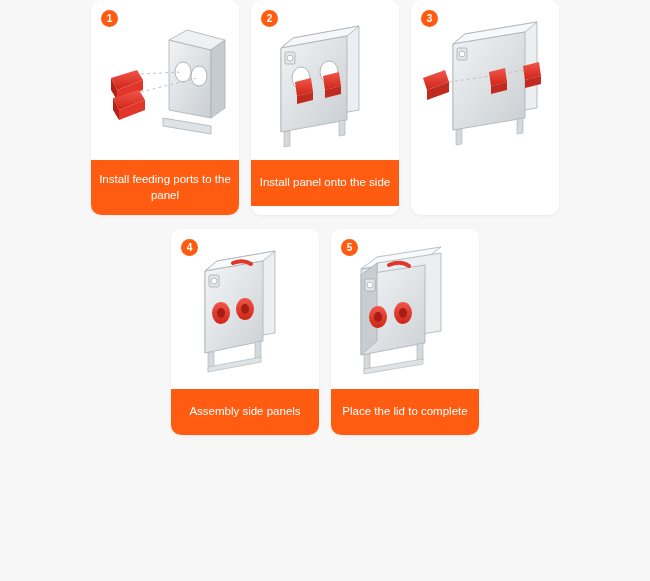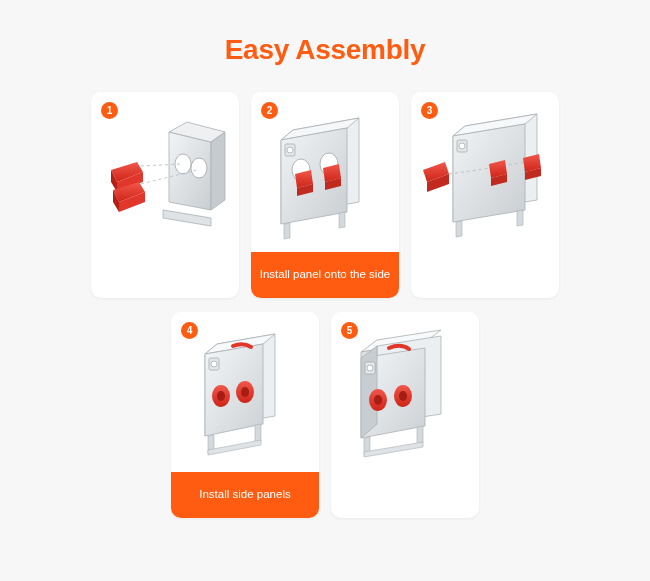--- a/index.html
+++ b/index.html
@@ -90,21 +90,20 @@
     display: block;
     width: 100%;
     height: 100%;
   }
 </style>
 </head>
 <body>
 
 <div class="page">
 
-  <h1 class="title">Easy Assembly</h1>
 
   <div class="row row-1">
 
     <div class="card">
       <div class="card-img">
         <div class="badge">1</div>
         <div class="illus">
           <svg viewBox="0 0 148 160" xmlns="http://www.w3.org/2000/svg">
             <defs>
               <linearGradient id="g1" x1="0" y1="0" x2="1" y2="1">
@@ -134,20 +133,21 @@
               <polygon points="26,90 52,80 52,90 26,100" fill="#e1362a"></polygon>
             </g>
             <g>
               <polygon points="22,98 48,90 54,100 28,110" fill="url(#r1)"></polygon>
               <polygon points="22,98 28,110 28,120 22,110" fill="#b51f15"></polygon>
               <polygon points="28,110 54,100 54,110 28,120" fill="#e1362a"></polygon>
             </g>
           </svg>
         </div>
       </div>
+      <div class="caption">Install feeding ports to the panel</div>
     </div>
 
     <div class="card">
       <div class="card-img">
         <div class="badge">2</div>
         <div class="illus">
           <svg viewBox="0 0 148 160" xmlns="http://www.w3.org/2000/svg">
             <defs>
               <linearGradient id="g2" x1="0" y1="0" x2="1" y2="1">
                 <stop offset="0%" stop-color="#f2f4f5"></stop>
@@ -276,21 +276,21 @@
               <ellipse cx="74" cy="80" rx="9" ry="11" fill="url(#r4)"></ellipse>
               <ellipse cx="74" cy="80" rx="4" ry="5" fill="#a51d13"></ellipse>
             </g>
 
             <polygon points="37,124 43,123 43,140 37,141" fill="#d4d9dc" stroke="#aab0b5" stroke-width="0.6"></polygon>
             <polygon points="84,113 90,112 90,129 84,130" fill="#d4d9dc" stroke="#aab0b5" stroke-width="0.6"></polygon>
             <polygon points="37,138 90,128 90,133 37,143" fill="#dfe3e6" stroke="#aab0b5" stroke-width="0.6"></polygon>
           </svg>
         </div>
       </div>
-      <div class="caption">Install side panels</div>
+      <div class="caption">Assembly side panels</div>
     </div>
 
     <div class="card">
       <div class="card-img">
         <div class="badge">5</div>
         <div class="illus">
           <svg viewBox="0 0 148 160" xmlns="http://www.w3.org/2000/svg">
             <defs>
               <linearGradient id="g5" x1="0" y1="0" x2="1" y2="1">
                 <stop offset="0%" stop-color="#f4f6f7"></stop>
@@ -322,16 +322,17 @@
               <ellipse cx="72" cy="84" rx="9" ry="11" fill="url(#r5)"></ellipse>
               <ellipse cx="72" cy="84" rx="4" ry="5" fill="#a51d13"></ellipse>
             </g>
 
             <polygon points="33,126 39,125 39,142 33,143" fill="#d4d9dc" stroke="#aab0b5" stroke-width="0.6"></polygon>
             <polygon points="86,115 92,114 92,131 86,132" fill="#d4d9dc" stroke="#aab0b5" stroke-width="0.6"></polygon>
             <polygon points="33,140 92,130 92,135 33,145" fill="#dfe3e6" stroke="#aab0b5" stroke-width="0.6"></polygon>
           </svg>
         </div>
       </div>
+      <div class="caption">Place the lid to complete</div>
     </div>
 
   </div>
 </div>
 
 </body></html>

